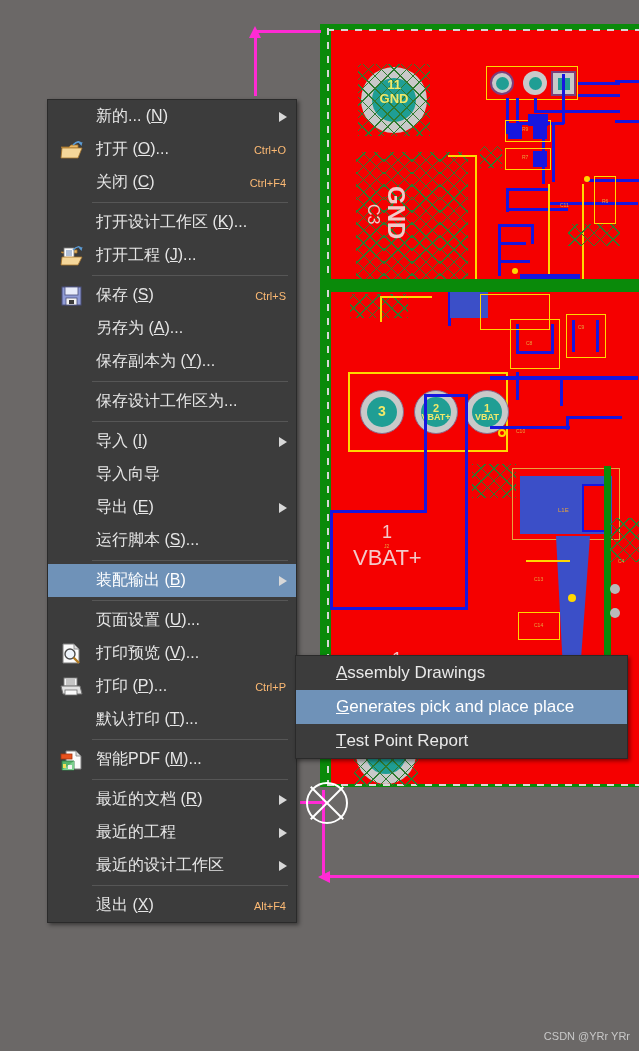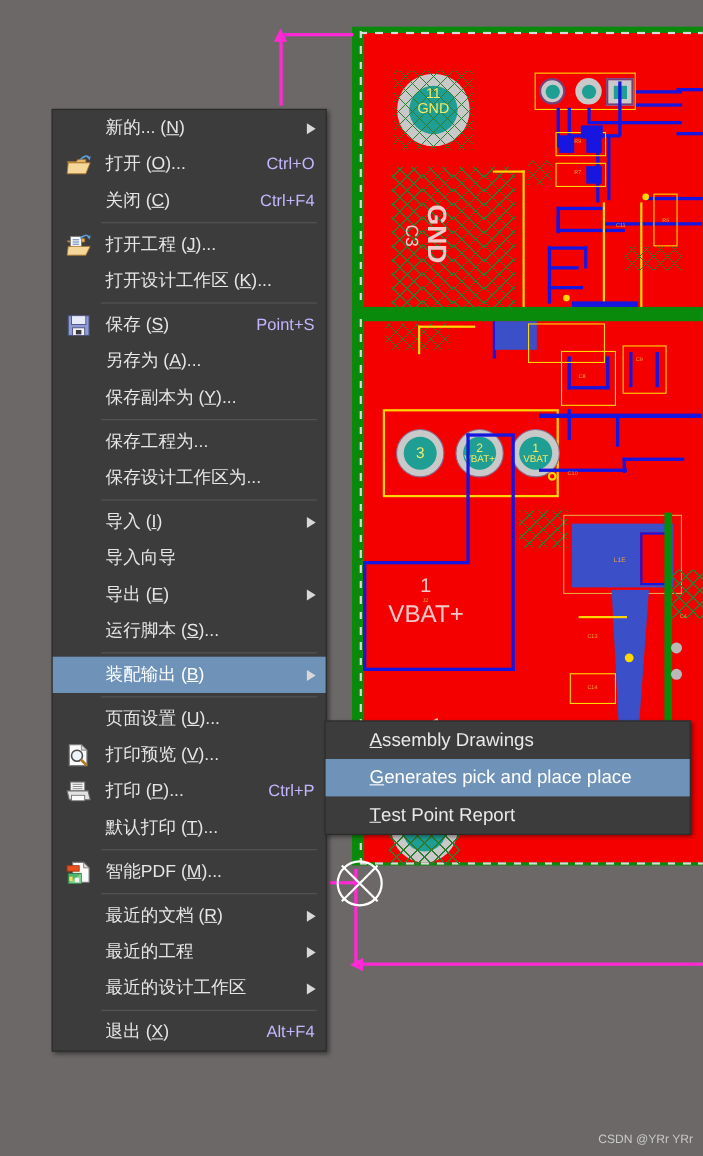--- a/index.html
+++ b/index.html
@@ -18,21 +18,21 @@
   .dash-white { position:absolute; background: repeating-linear-gradient(to bottom, #d8d8d8 0 7px, transparent 7px 14px); width:2px; }
   .dash-white-h { position:absolute; background: repeating-linear-gradient(to right, #d8d8d8 0 7px, transparent 7px 14px); height:2px; }
   .trace { position: absolute; background: #1616e0; }
   .trace-y { position: absolute; background: #ffd700; }
   .trace-ol { position: absolute; border: 1px solid #ffd700; }
   .poly-blue { position: absolute; background: #3b4fc8; }
   .pad-round { position: absolute; border-radius: 50%; background: #c9c9c9; display:flex; align-items:center; justify-content:center; }
   .pad-inner { border-radius: 50%; background: #1f9e94; display:flex; flex-direction:column; align-items:center; justify-content:center; line-height:0.95; }
   .pad-sq { position:absolute; background:#c9c9c9; }
   .pad-sq-in { position:absolute; background:#1f9e94; }
-  .pad-txt { color:#f2e96a; font-size:11px; text-align:center; font-family:"Liberation Sans",sans-serif; }
+  .pad-txt { color:#f2e96a; font-size:11px; text-align:center; font-family:"Liberation Sans",sans-serif;font-weight:bold; }
   .silk { position:absolute; color:#f3c9c9; font-family:"Liberation Sans",sans-serif; white-space:nowrap; }
   .desig { position:absolute; color:#e8a33d; font-size:5px; font-family:"Liberation Sans",sans-serif; white-space:nowrap; }
   .hatch { position:absolute; background-image:
       repeating-linear-gradient(45deg, #2f7a2f 0 1px, transparent 1px 9px),
       repeating-linear-gradient(-45deg, #2f7a2f 0 1px, transparent 1px 9px); }
   .via { position:absolute; border-radius:50%; background:#ffd700; }
   .via-g { position:absolute; border-radius:50%; background:#b9b9b9; }
   .gnd-circle { position:absolute; border-radius:50%; background:#c9c9c9; }
   .gnd-inner { position:absolute; border-radius:50%; background:#1f9e94; }
 
@@ -54,21 +54,21 @@
     border:1px solid #2a2a2a;
     box-shadow: 2px 2px 4px rgba(0,0,0,.45);
   }
   .mi {
     position:relative; display:flex; align-items:center;
     height:33px; padding-left:48px; padding-right:10px;
     color:#e6e6e6; font-size:16px; white-space:nowrap; cursor:default;
   }
   .mi.hl { background:#6f92b8; color:#ffffff; }
   .mi .label { flex:0 0 auto; }
-  .mi .accel { margin-left:auto; padding-left:22px; color:#c4b5fd; font-size:15px; }
+  .mi .accel { margin-left:auto; padding-left:22px; color:#fdba74; font-size:11px; }
   .mi .arrow {
     position:absolute; right:9px; top:50%; margin-top:-5px;
     width:0;height:0; border-top:5px solid transparent; border-bottom:5px solid transparent;
     border-left:8px solid #d8d8d8;
   }
   .sep { height:1px; background:#565656; margin:3px 8px 3px 44px; }
   .mi .ico { position:absolute; left:12px; top:50%; margin-top:-11px; width:23px; height:22px; }
 
   
   .submenu { position:absolute; background:#3c3c3c; border:1px solid #2a2a2a; box-shadow:2px 2px 4px rgba(0,0,0,.45); }
@@ -297,60 +297,57 @@
         </span>
         <span class="label">打开 (<span class="ul">O</span>)...</span>
         <span class="accel">Ctrl+O</span>
       </div>
       <div class="mi">
         <span class="label">关闭 (<span class="ul">C</span>)</span>
         <span class="accel">Ctrl+F4</span>
       </div>
       <div class="sep"></div>
       <div class="mi">
+        <span class="label">打开设计工作区 (<span class="ul">K</span>)...</span>
+      </div>
+      <div class="mi">
         <span class="ico">
           <svg width="23" height="22" viewBox="0 0 23 22">
             <path d="M1 7 L9 7 L11 5 L17 5 L17 8 L2 8 Z" fill="#e8b766" stroke="#a8762c" stroke-width="0.8"></path>
             <rect x="4" y="3" width="10" height="12" fill="#fdfdfd" stroke="#7a7a7a" stroke-width="0.8"></rect>
             <line x1="6" y1="6" x2="12" y2="6" stroke="#5577aa" stroke-width="0.9"></line>
             <line x1="6" y1="8" x2="12" y2="8" stroke="#5577aa" stroke-width="0.9"></line>
             <line x1="6" y1="10" x2="12" y2="10" stroke="#5577aa" stroke-width="0.9"></line>
             <path d="M2 12 L22 12 L18 20 L1 20 Z" fill="#f5d79a" stroke="#a8762c" stroke-width="0.8"></path>
             <path d="M13 5 C17 1, 20 1, 21 4" fill="none" stroke="#5b9bd5" stroke-width="1.5"></path>
             <path d="M21.5 6 L19 3 L22.5 2 Z" fill="#5b9bd5"></path>
           </svg>
         </span>
         <span class="label">打开工程 (<span class="ul">J</span>)...</span>
       </div>
-      <div class="mi">
-        <span class="label">打开设计工作区 (<span class="ul">K</span>)...</span>
-      </div>
       <div class="sep"></div>
       <div class="mi">
         <span class="ico">
           <svg width="23" height="22" viewBox="0 0 23 22">
             <rect x="2" y="2" width="19" height="18" fill="#8f9bd6" stroke="#4a4f7a" stroke-width="1"></rect>
             <rect x="5" y="2" width="13" height="8" fill="#e8ecfa" stroke="#4a4f7a" stroke-width="0.8"></rect>
             <rect x="6" y="13" width="11" height="7" fill="#f2f2f2" stroke="#4a4f7a" stroke-width="0.8"></rect>
             <rect x="9" y="15" width="5" height="4" fill="#3b3b3b"></rect>
           </svg>
         </span>
         <span class="label">保存 (<span class="ul">S</span>)</span>
-        <span class="accel">Point+S</span>
+        <span class="accel">Ctrl+S</span>
       </div>
       <div class="mi">
         <span class="label">另存为 (<span class="ul">A</span>)...</span>
       </div>
       <div class="mi">
         <span class="label">保存副本为 (<span class="ul">Y</span>)...</span>
       </div>
       <div class="sep"></div>
-      <div class="mi">
-        <span class="label">保存工程为...</span>
-      </div>
       <div class="mi">
         <span class="label">保存设计工作区为...</span>
       </div>
       <div class="sep"></div>
       <div class="mi">
         <span class="label">导入 (<span class="ul">I</span>)</span>
         <span class="arrow"></span>
       </div>
       <div class="mi">
         <span class="label">导入向导</span>

